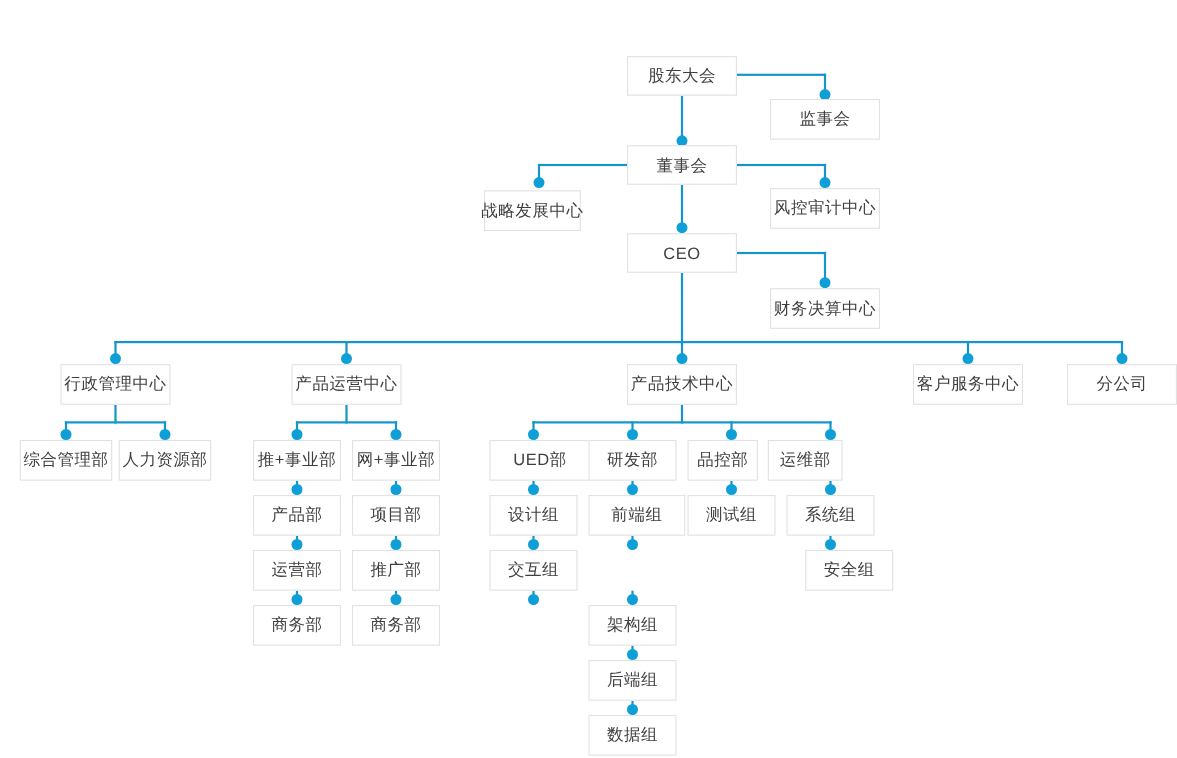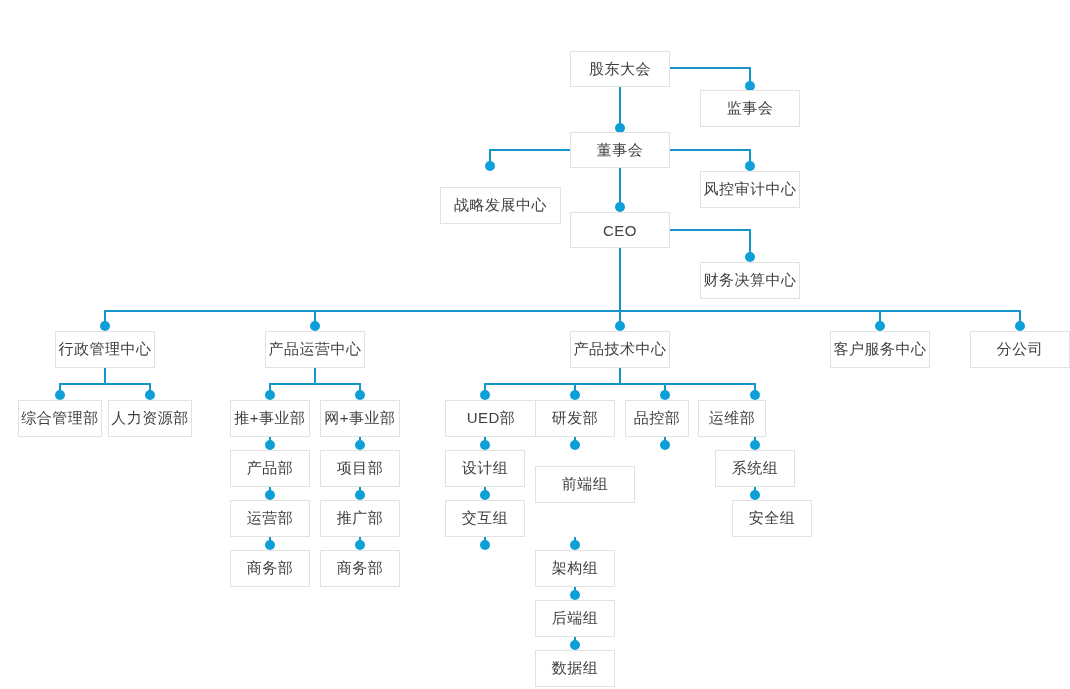--- a/index.html
+++ b/index.html
@@ -109,21 +109,21 @@
   <div class="dot" style="left:570px;top:540px"></div>
   <div class="dot" style="left:570px;top:590px"></div>
   <div class="dot" style="left:570px;top:640px"></div>
   <div class="dot" style="left:660px;top:440px"></div>
   <div class="dot" style="left:750px;top:440px"></div>
   <div class="dot" style="left:750px;top:490px"></div>
 
   <div class="node" style="left:570px;top:51px;width:100px;height:36px">股东大会</div>
   <div class="node" style="left:700px;top:90px;width:100px;height:37px">监事会</div>
   <div class="node" style="left:570px;top:132px;width:100px;height:36px">董事会</div>
-  <div class="node" style="left:440px;top:187px;width:121px;height:37px">战略发展中心</div>
+  <div class="node" style="left:440px;top:173px;width:88px;height:37px">战略发展中心</div>
   <div class="node" style="left:700px;top:171px;width:100px;height:37px">风控审计中心</div>
   <div class="node" style="left:570px;top:212px;width:100px;height:36px">CEO</div>
   <div class="node" style="left:700px;top:262px;width:100px;height:37px">财务决算中心</div>
 
   <div class="node" style="left:55px;top:331px;width:100px;height:37px">行政管理中心</div>
   <div class="node" style="left:265px;top:331px;width:100px;height:37px">产品运营中心</div>
   <div class="node" style="left:570px;top:331px;width:100px;height:37px">产品技术中心</div>
   <div class="node" style="left:830px;top:331px;width:100px;height:37px">客户服务中心</div>
   <div class="node" style="left:970px;top:331px;width:100px;height:37px">分公司</div>
 
@@ -132,21 +132,22 @@
   <div class="node" style="left:230px;top:400px;width:80px;height:37px">推+事业部</div>
   <div class="node" style="left:320px;top:400px;width:80px;height:37px">网+事业部</div>
   <div class="node" style="left:445px;top:400px;width:92px;height:37px">UED部</div>
   <div class="node" style="left:535px;top:400px;width:80px;height:37px">研发部</div>
   <div class="node" style="left:625px;top:400px;width:64px;height:37px">品控部</div>
   <div class="node" style="left:698px;top:400px;width:68px;height:37px">运维部</div>
 
   <div class="node" style="left:230px;top:450px;width:80px;height:37px">产品部</div>
   <div class="node" style="left:320px;top:450px;width:80px;height:37px">项目部</div>
   <div class="node" style="left:445px;top:450px;width:80px;height:37px">设计组</div>
-  <div class="node" style="left:535px;top:466px;width:100px;height:37px">前端组</div>
+  <div class="node" style="left:535px;top:450px;width:88px;height:37px">前端组</div>
+  <div class="node" style="left:625px;top:450px;width:80px;height:37px">测试组</div>
   <div class="node" style="left:715px;top:450px;width:80px;height:37px">系统组</div>
 
   <div class="node" style="left:320px;top:500px;width:80px;height:37px">推广部</div>
   <div class="node" style="left:230px;top:500px;width:80px;height:37px">运营部</div>
   <div class="node" style="left:445px;top:500px;width:80px;height:37px">交互组</div>
   <div class="node" style="left:732px;top:500px;width:80px;height:37px">安全组</div>
 
   <div class="node" style="left:230px;top:550px;width:80px;height:37px">商务部</div>
   <div class="node" style="left:320px;top:550px;width:80px;height:37px">商务部</div>
   <div class="node" style="left:535px;top:550px;width:80px;height:37px">架构组</div>

